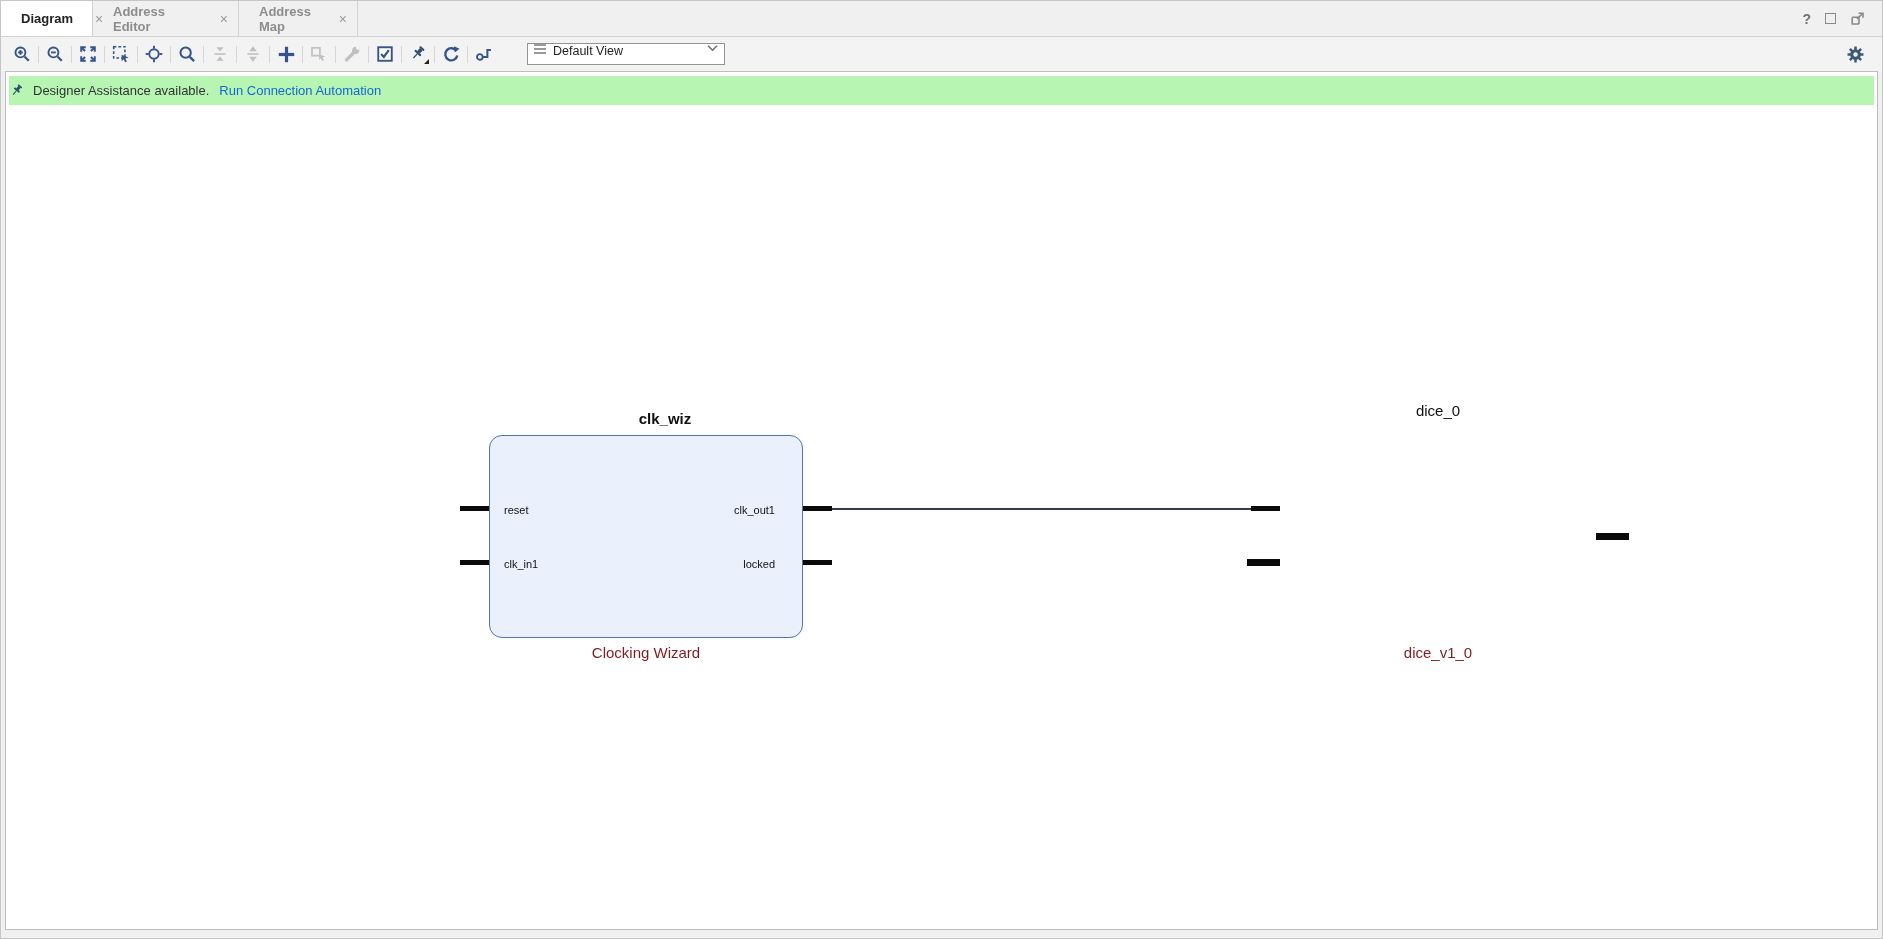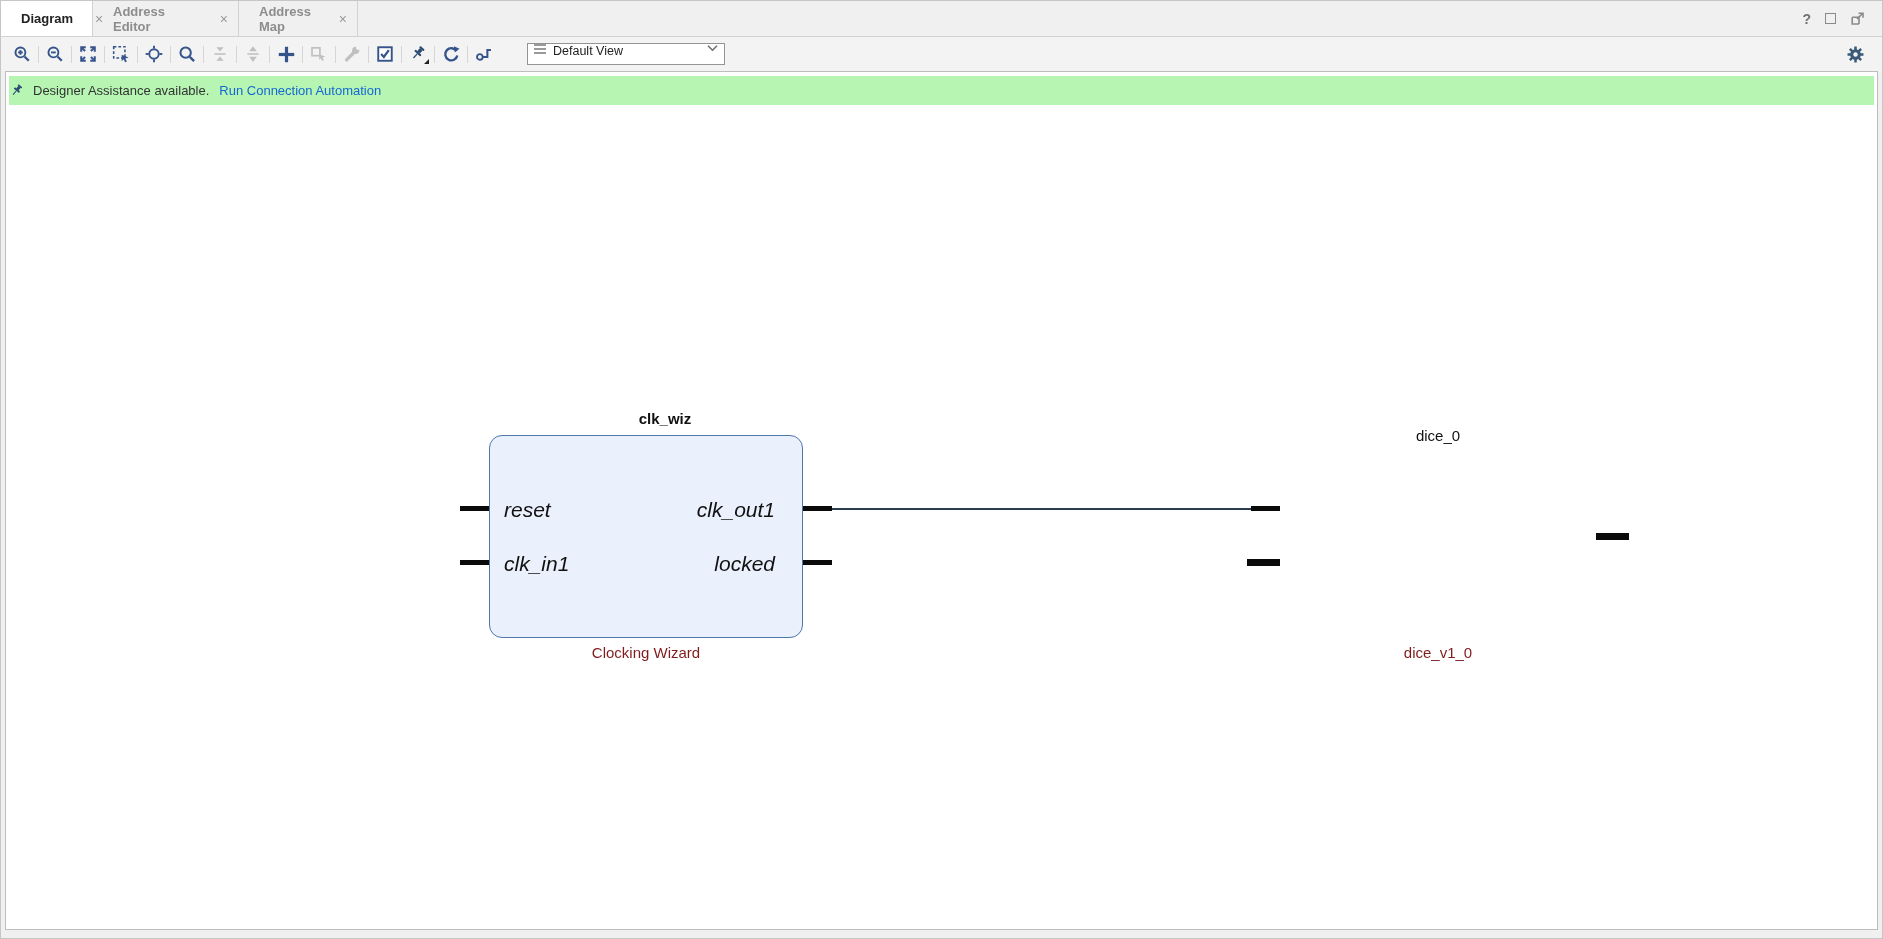--- a/index.html
+++ b/index.html
@@ -39,25 +39,25 @@
             display:flex; align-items:center; font-size:13px; color:#333; }
   .banner .msg { margin-left:9px; }
   .banner .lnk { margin-left:10px; color:#1667d3; cursor:pointer; }
 
   
   .block { position:absolute; background:#eaf1fc; border:1.5px solid #4f76ad; border-radius:13px; }
   .blk-clk { left:483px; top:363px; width:314px; height:203px; }
   .blk-dice { left:1274px; top:364px; width:316px; height:202px; }
   .blk-title { position:absolute; height:20px; line-height:20px; text-align:center; font-size:15px; color:#111; }
   .t-clk { left:502px; top:337px; width:314px;font-weight:bold; }
-  .t-dice { left:1274px; top:354px; width:316px; }
+  .t-dice { left:1274px; top:329px; width:316px; }
   .blk-sub { position:absolute; height:20px; line-height:20px; text-align:center; font-size:15px; color:#7f1d1d; }
   .s-clk { left:483px; top:571px; width:314px; }
   .s-dice { left:1274px; top:571px; width:316px; }
-  .port { position:absolute; height:20px; line-height:20px; font-size:21px; color:#111;font-style:italic; }
+  .port { position:absolute; height:20px; line-height:20px; font-size:11px; color:#111; }
   .port.l { left:14px; } .port.r { right:27px; text-align:right; }
   .stub { position:absolute; background:#0a0a0a; }
   .wire { position:absolute; background:#2c3d52; }
 
   svg { display:block; }
 </style>
 </head>
 <body>
 
 <div id="window">

